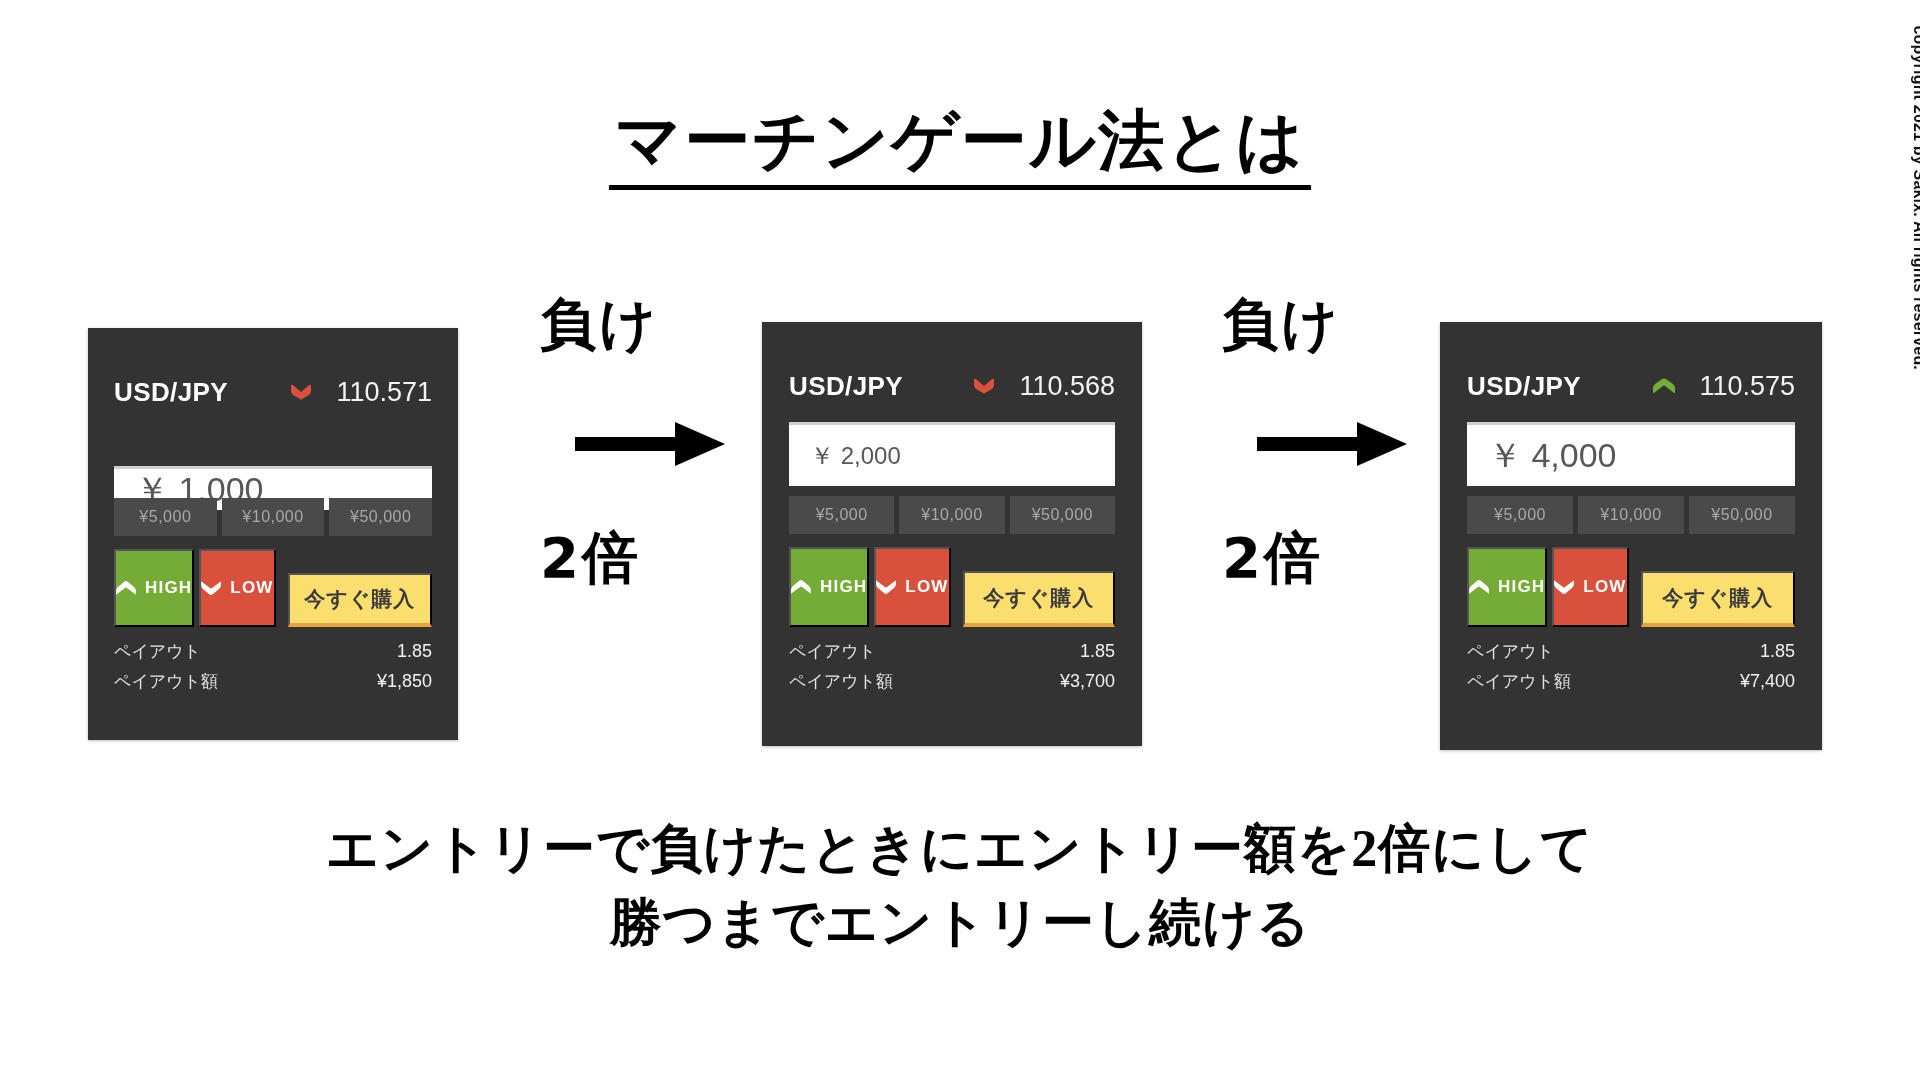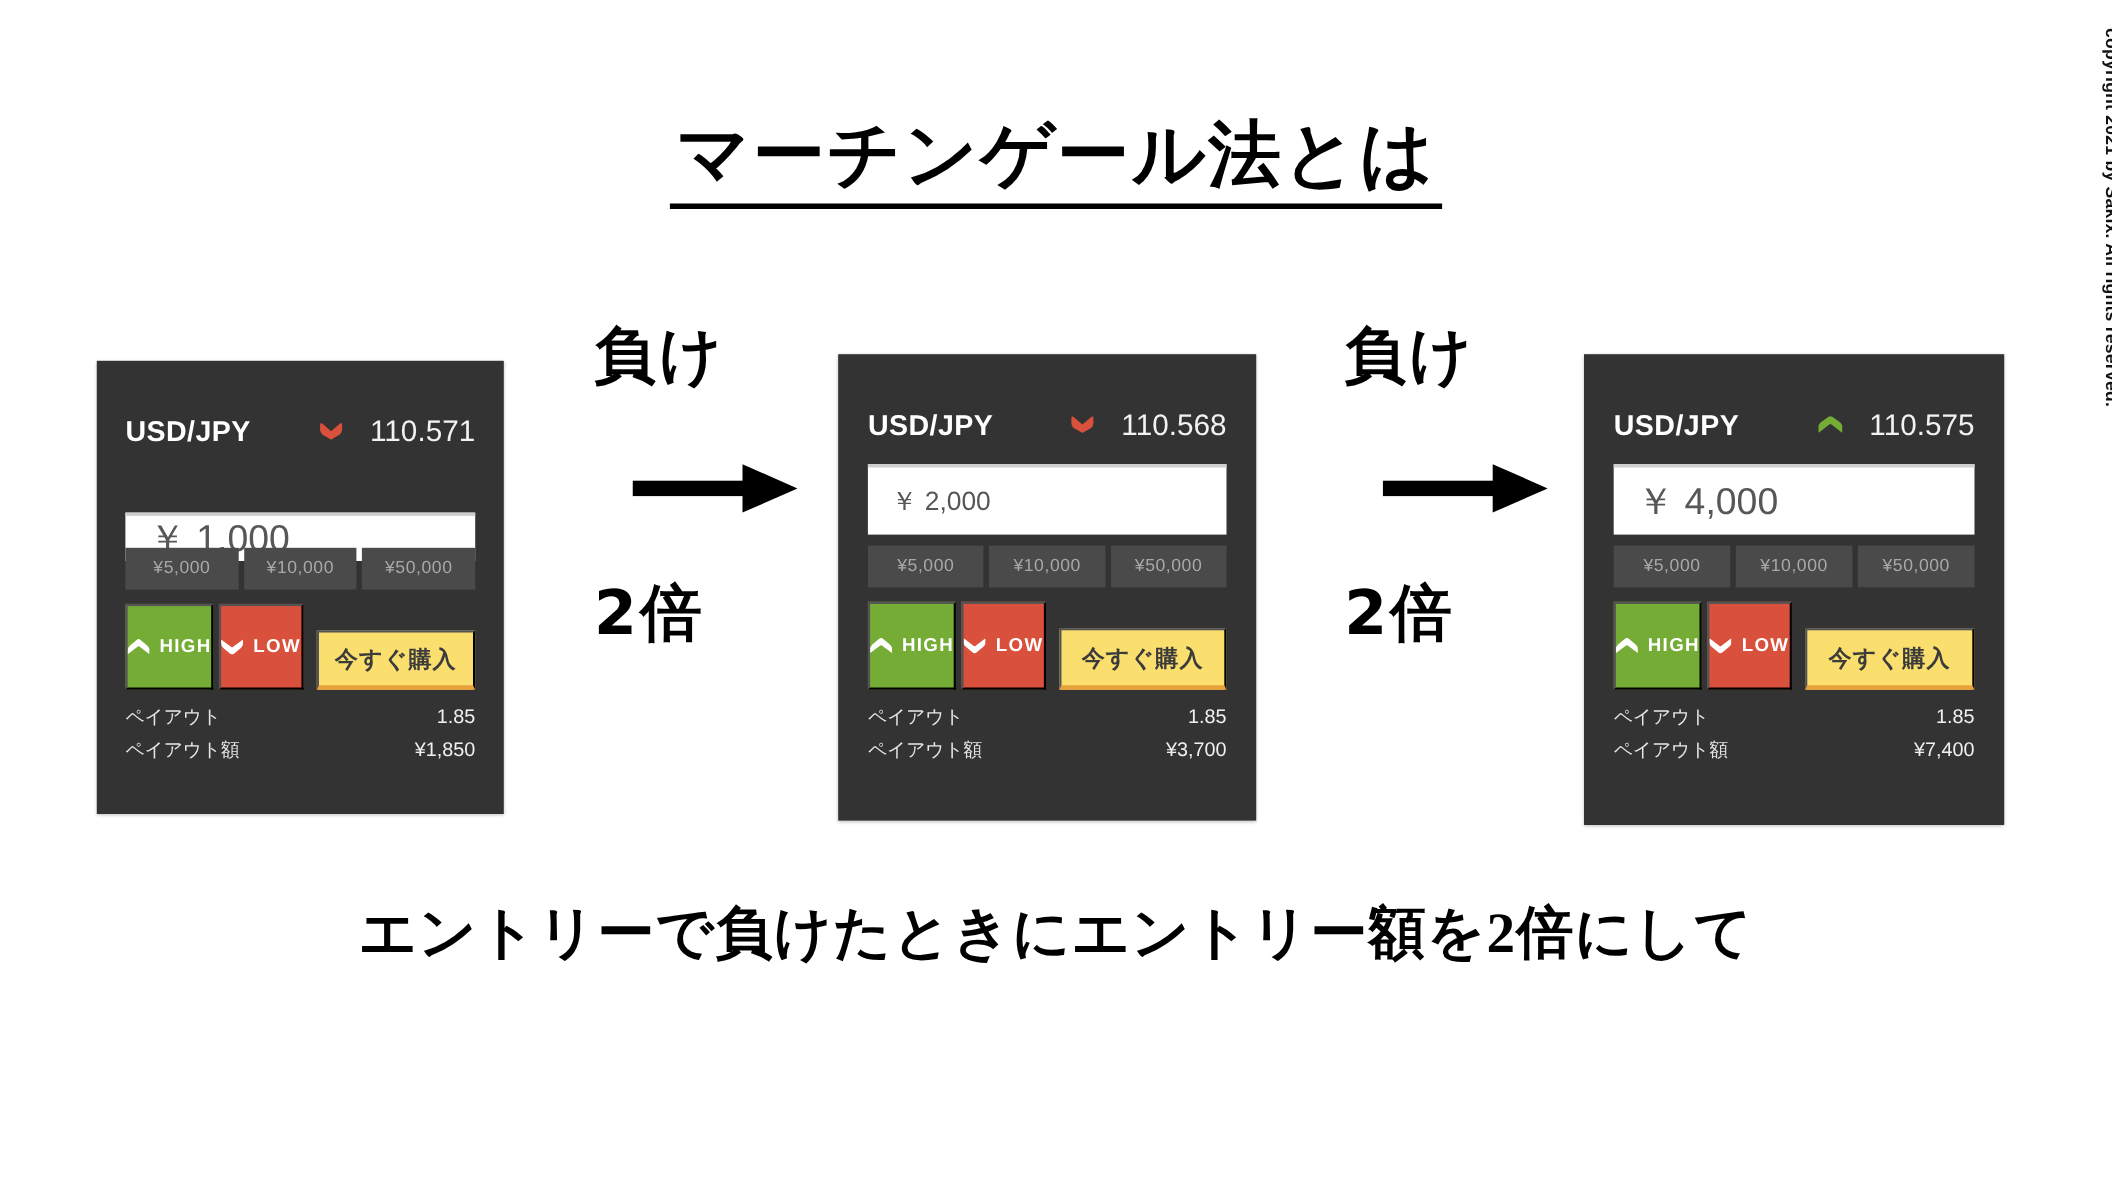--- a/index.html
+++ b/index.html
@@ -369,17 +369,18 @@
       <span class="payout-value" style="font-size:18px;">1.85</span>
     </div>
     <div class="payout-row" style="position:absolute; left:27px; right:27px; top:346px; height:26px;">
       <span class="payout-label" style="font-size:17px;">ペイアウト額</span>
       <span class="payout-value" style="font-size:18px;">¥7,400</span>
     </div>
   </div>
 
   <div class="caption" style="top:812px;">
     <span class="cap-line" style="font-size:52px;">エントリーで負けたときにエントリー額を2倍にして</span>
+    <span class="cap-line" style="font-size:52px;">勝つまでエントリーし続ける</span>
   </div>
 
   <div class="copyright">copyright 2021 by Sakix. All rights reserved.</div>
 
 </div>
 
 </body></html>

